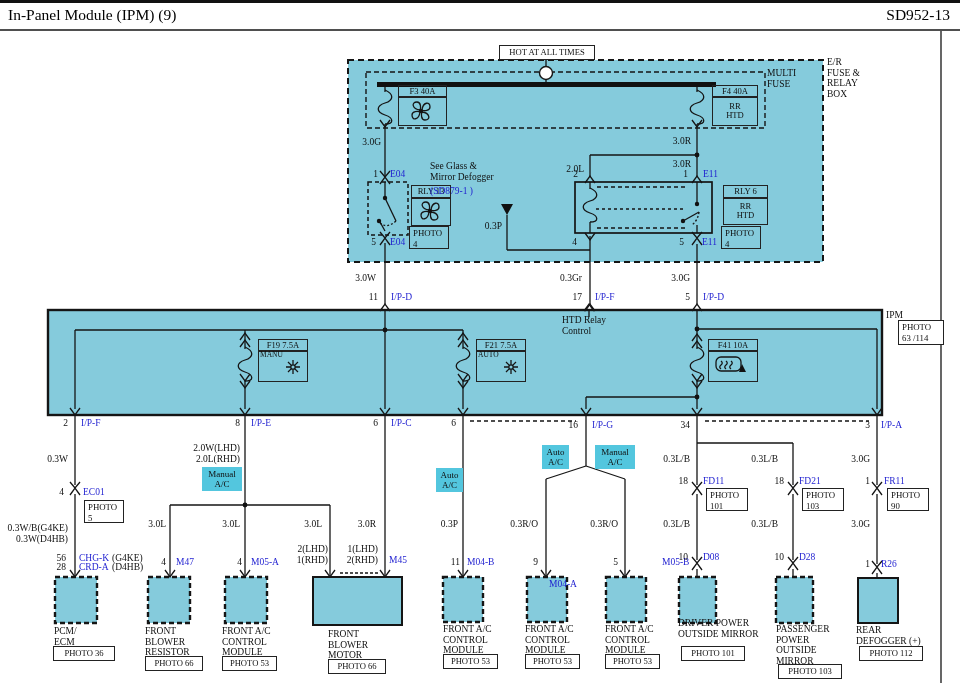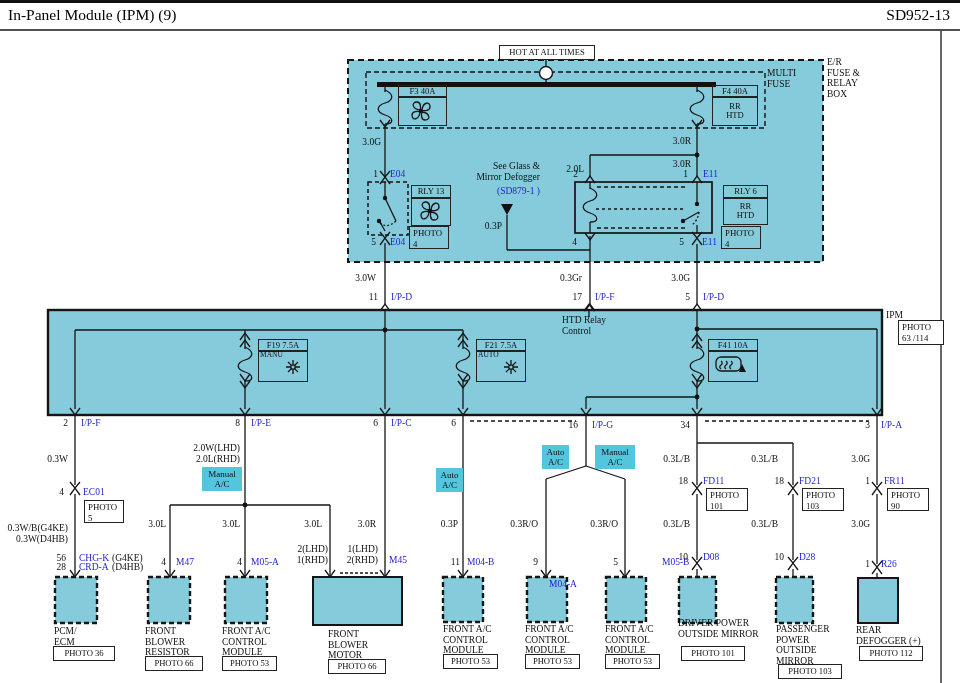--- a/index.html
+++ b/index.html
@@ -4,21 +4,21 @@
 <style>
   html,body{margin:0;padding:0;background:#fff}
   #page{position:relative;width:960px;height:683px;background:#fff;overflow:hidden;
         font-family:"Liberation Serif","DejaVu Serif",serif}
   #wires{position:absolute;left:0;top:0;width:960px;height:683px}
   .ln{stroke:#151515;stroke-width:1.3;fill:none}
   .cy{fill:var(--panel);stroke:#151515}
   .t{position:absolute;font:9.5px/1.12 "Liberation Serif","DejaVu Serif",serif;color:#101010;white-space:pre-line}
   .b{color:var(--blue)}
   .r{text-align:right}
-  .c{text-align:right}
+  .c{text-align:left}
   .bx{position:absolute;border:1px solid #222;display:flex;align-items:center;justify-content:center;
       font:8.6px/1.1 "Liberation Serif","DejaVu Serif",serif;color:#101010;text-align:center;white-space:pre-line}
   .ph{position:absolute;border:1px solid #222;background:#fff;padding:1px 3px;
       font:8.8px/1.2 "Liberation Serif","DejaVu Serif",serif;color:#101010;white-space:pre-line}
   .hl{position:absolute;background:var(--hl);display:flex;align-items:center;justify-content:center;
       font:9px/1.15 "Liberation Serif","DejaVu Serif",serif;color:#101010;text-align:center;white-space:pre-line}
   .hdr{position:absolute;font:15.5px/1 "Liberation Serif","DejaVu Serif",serif;color:#000}
 </style>
 </head>
 <body>

